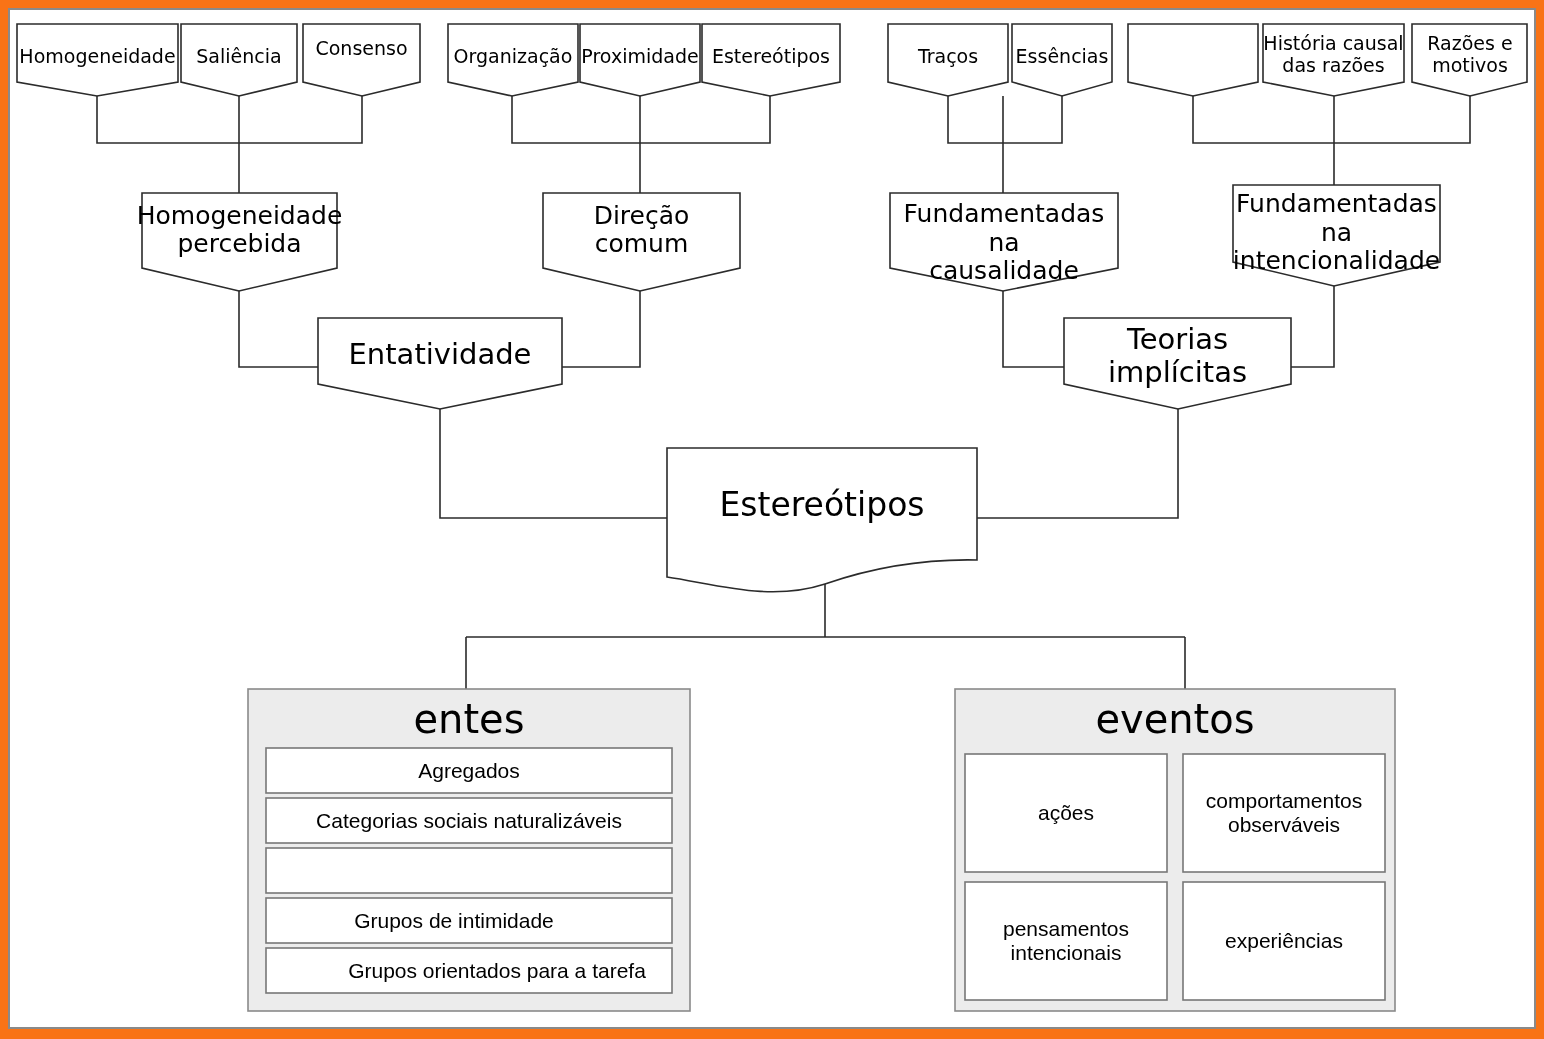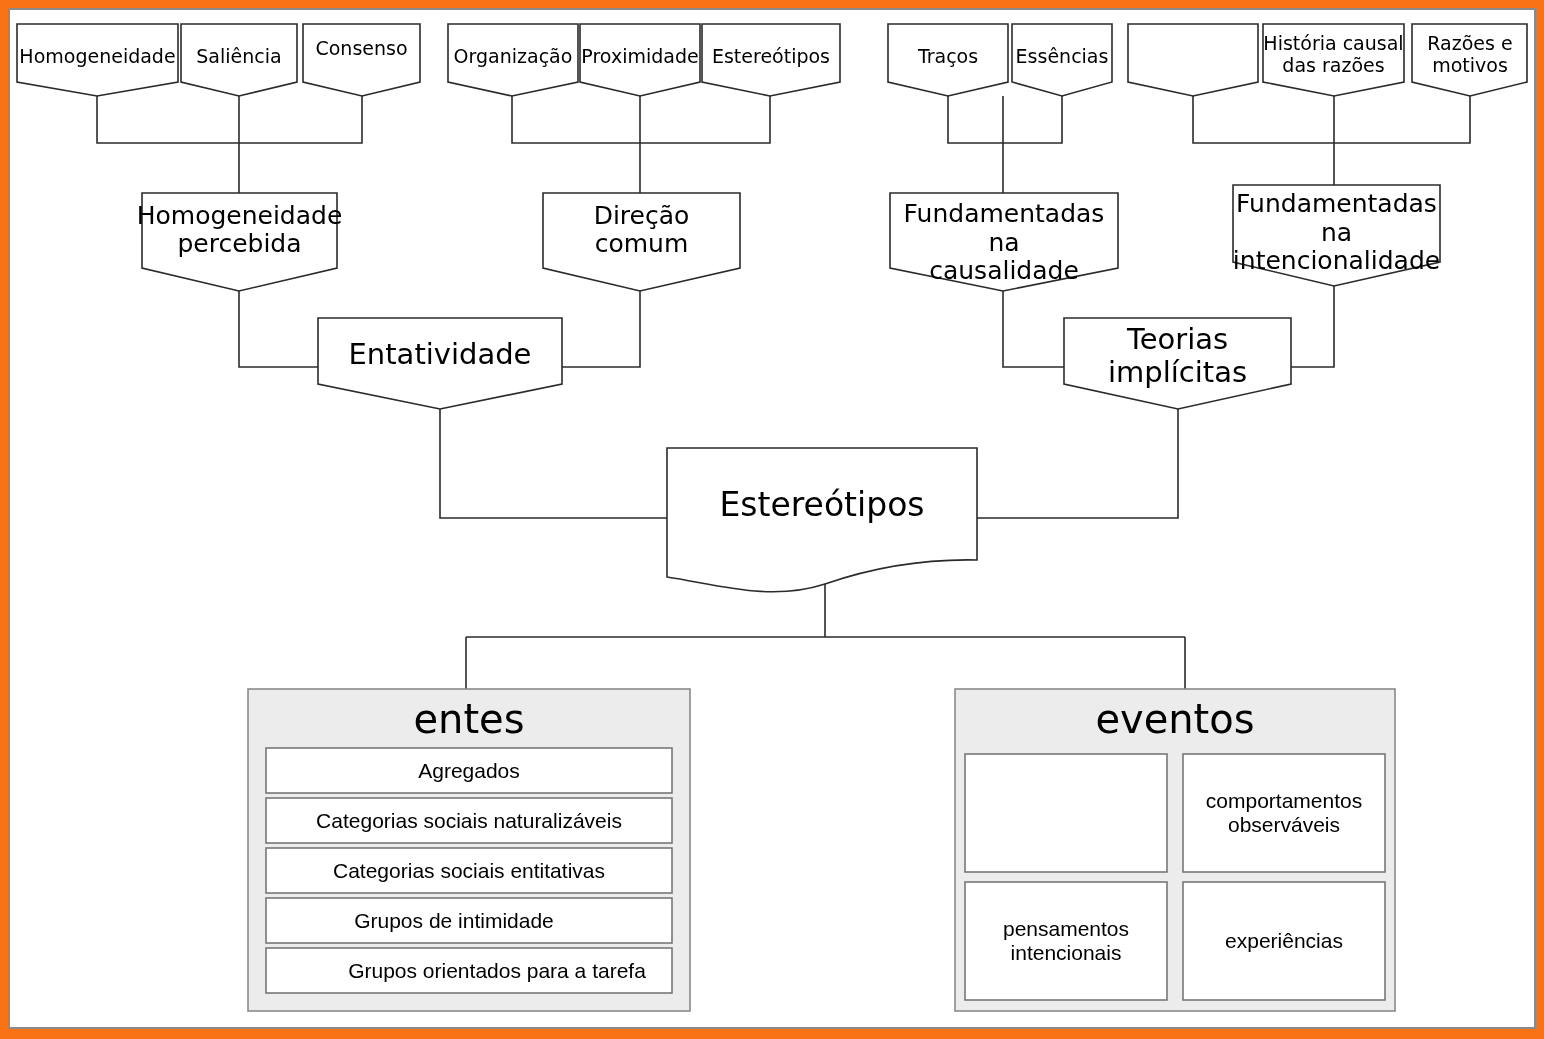--- a/index.html
+++ b/index.html
@@ -105,22 +105,22 @@
   <div class="node-text t3 ml" style="left:1231px;top:188px;width:211px;height:90px;">Fundamentadas<br>na<br>intencionalidade</div>
 
   <div class="node-text t4" style="left:318px;top:325px;width:244px;height:60px;">Entatividade</div>
   <div class="node-text t4 ml" style="left:1064px;top:320px;width:227px;height:72px;">Teorias<br>implícitas</div>
 
   <div class="node-text" style="left:667px;top:455px;width:310px;height:100px;font-size:33px;">Estereótipos</div>
 
   <div class="node-text panel-title" style="left:248px;top:700px;width:442px;height:40px;">entes</div>
   <div class="node-text leaf" style="left:266px;top:748px;width:406px;height:45px;">Agregados</div>
   <div class="node-text leaf" style="left:266px;top:798px;width:406px;height:45px;">Categorias sociais naturalizáveis</div>
-  <div class="node-text leaf" style="left:266px;top:848px;width:406px;height:45px;">Categorias sociais entitativas</div>
   <div class="node-text leaf" style="left:266px;top:898px;width:376px;height:45px;">Grupos de intimidade</div>
   <div class="node-text leaf" style="left:266px;top:948px;width:462px;height:45px;">Grupos orientados para a tarefa</div>
 
   <div class="node-text panel-title" style="left:955px;top:700px;width:440px;height:40px;">eventos</div>
+  <div class="node-text leaf ml" style="left:965px;top:754px;width:202px;height:118px;">ações</div>
   <div class="node-text leaf ml" style="left:1183px;top:754px;width:202px;height:118px;">comportamentos<br>observáveis</div>
   <div class="node-text leaf ml" style="left:965px;top:882px;width:202px;height:118px;">pensamentos<br>intencionais</div>
   <div class="node-text leaf ml" style="left:1183px;top:882px;width:202px;height:118px;">experiências</div>
 
 </div>
 
 </body></html>

